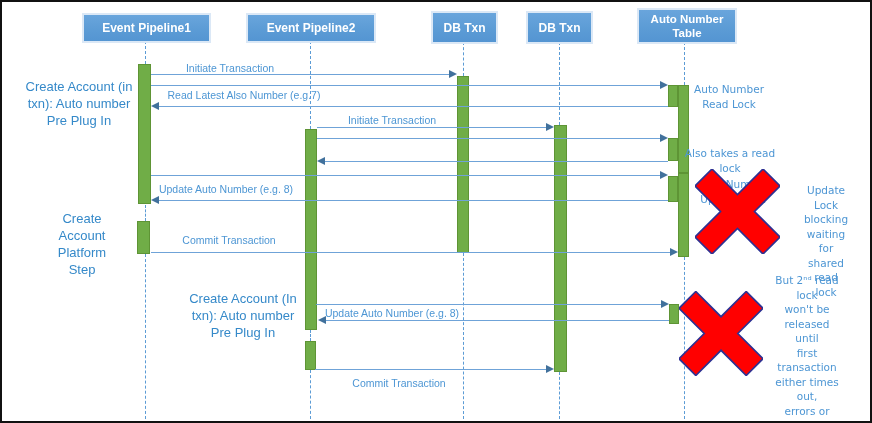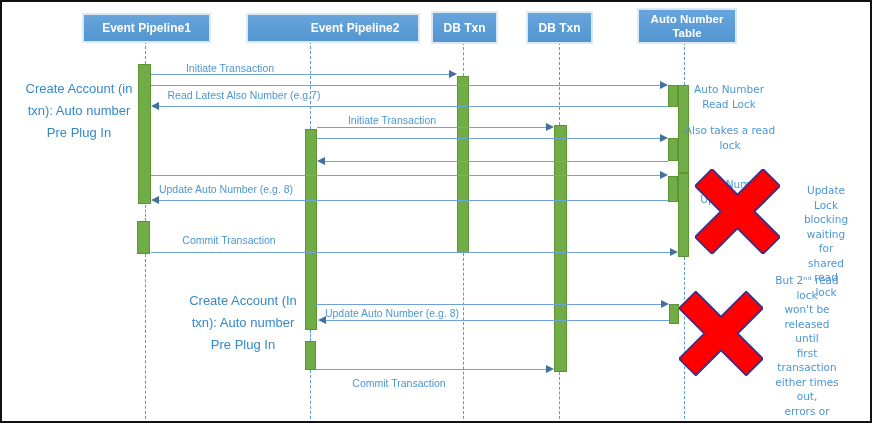--- a/index.html
+++ b/index.html
@@ -24,39 +24,39 @@
     border-top:4.5px solid transparent; border-bottom:4.5px solid transparent;}
   .arr-r{right:-8px; border-left:8px solid #41719c;}
   .arr-l{left:-8px; border-right:8px solid #41719c;}
   .msg-label{
     position:absolute; transform:translateX(-50%); z-index:2;
     color:#4d96d4; font-size:10.5px; line-height:14px;
     white-space:pre-line; text-align:center;
   }
   .step-label{
     position:absolute; transform:translateX(-50%); z-index:2;
-    color:#3589c9; font-size:13px; line-height:22px;
+    color:#3589c9; font-size:13px; line-height:17px;
     white-space:pre-line; text-align:center;
   }
   .note{
     position:absolute; transform:translateX(-50%);
     color:#4d96d4; font-size:10.5px; line-height:14.5px;
     white-space:pre-line; text-align:center; z-index:2;
     font-family:"DejaVu Sans","Liberation Sans",sans-serif;
   }
   .under-x{z-index:1;}
   .x-mark{position:absolute; z-index:6;}
 </style>
 </head>
 <body>
 
 <div id="frame">
 
   <div class="actor" style="left:82px;top:13px;width:125px;height:26px;font-size:12px;">Event Pipeline1</div>
-  <div class="actor" style="left:246px;top:13px;width:126px;height:26px;font-size:12px;padding-left:44px;">Event Pipeline2</div>
+  <div class="actor" style="left:246px;top:13px;width:126px;height:26px;font-size:12px;">Event Pipeline2</div>
   <div class="actor" style="left:431px;top:11px;width:63px;height:29px;font-size:12px;">DB Txn</div>
   <div class="actor" style="left:526px;top:11px;width:63px;height:29px;font-size:12px;">DB Txn</div>
   <div class="actor" style="left:637px;top:8px;width:96px;height:32px;font-size:11.5px;">Auto Number
 Table</div>
 
   <div class="lifeline" style="left:143px;top:39px;height:23px;"></div>
   <div class="lifeline" style="left:143px;top:203px;height:16px;"></div>
   <div class="lifeline" style="left:143px;top:252px;height:165px;"></div>
   <div class="lifeline" style="left:308px;top:39px;height:88px;"></div>
   <div class="lifeline" style="left:308px;top:328px;height:11px;"></div>
@@ -128,27 +128,31 @@
   <span class="msg-label" style="left:390px;top:304px;">Update Auto Number (e.g. 8)</span>
 
   <div class="msg" style="left:313px;top:367px;width:231px;">
       <span class="arr-r"></span>
     </div>
   <span class="msg-label" style="left:397px;top:374px;">Commit Transaction</span>
 
   <span class="step-label" style="left:77px;top:76px;">Create Account (in
 txn): Auto number
 Pre Plug In</span>
+  <span class="step-label" style="left:80px;top:208px;">Create
+Account
+Platform
+Step</span>
   <span class="step-label" style="left:241px;top:288px;">Create Account (In
 txn): Auto number
 Pre Plug In</span>
 
   <span class="note" style="left:727px;top:80px;">Auto Number
 Read Lock</span>
-  <span class="note" style="left:728px;top:121px;">Also takes a read
+  <span class="note" style="left:728px;top:144px;">Also takes a read
 lock</span>
   <span class="note under-x" style="left:731px;top:175px;">Auto Number
 Update Lock</span>
   <span class="note" style="left:824px;top:181px;">Update Lock
 blocking waiting
 for shared read
 lock</span>
   <span class="note" style="left:805px;top:271px;">But 2ⁿᵈ read lock
 won't be
 released until

